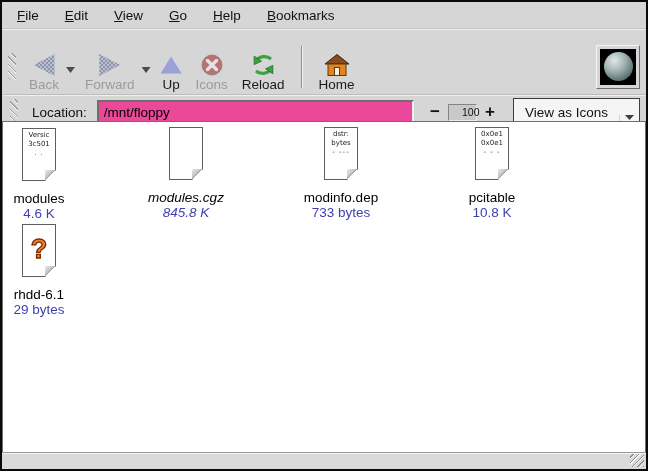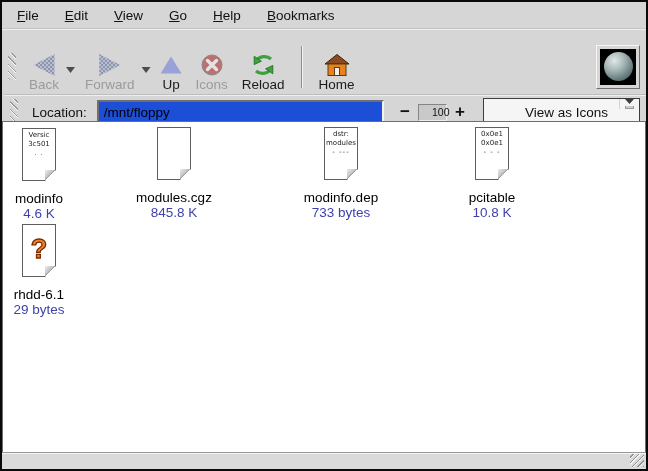--- a/index.html
+++ b/index.html
@@ -79,36 +79,36 @@
   
   .locationbar {
     position:absolute; top:84px; left:2px; right:0; height:35px;
     display:flex; align-items:center; padding:0 6px;
     border-top:1px solid #bdbdbd; box-shadow:inset 0 1px 0 #efefef;margin-top:8px;
   }
   .locationbar .grip { height:26px; align-self:center; margin:0 8px 0 0; }
   .loc-label { font-size:13.5px; color:#111; margin:0 10px 0 6px; }
   .loc-input {
     flex:1; height:25px; font:13.5px "Liberation Sans", sans-serif; color:#000;
-    background:#1d4ed8; padding:0 5px; outline:none;
+    background:#ec4899; padding:0 5px; outline:none;
     border:2px solid; border-color:#6f6f6f #f2f2f2 #f2f2f2 #6f6f6f;
   }
   .zoom-out, .zoom-in {
     font-size:17px; font-weight:bold; color:#111; width:16px; text-align:center;
     line-height:16px;
   }
   .zoom-out { margin-left:13px; }
   .zoom-level {
     width:29px; height:17px; margin:0 5px; background:#c9c9c9;
     border:1px solid; border-color:#858585 #ededed #ededed #858585;
     font-size:10.5px; color:#111; text-align:center; line-height:15px;padding-left:13px;
   }
   .view-btn {
-    margin-left:15px; height:28px; display:flex; align-items:flex-start;
-    background:#f5f5f5; border:1px solid #3d3d3d;padding-left:30px;
+    margin-left:15px; height:28px; display:flex; align-items:flex-end;
+    background:#f5f5f5; border:1px solid #3d3d3d;
   }
   .view-btn-label {
     font-size:13.5px; color:#111; padding:0 11px; align-self:center;
   }
   .view-indicator {
     width:20px; display:flex; flex-direction:column; align-items:center;
     justify-content:center; gap:2px; border-left:1px solid #d2d2d2;
   }
   .vi-tri {
     width:9px; height:5px; clip-path:polygon(0 0,100% 0,50% 100%); background:#3d3d3d;
@@ -260,37 +260,37 @@
 
     <div class="file-cell" style="left:0; top:6px; width:72px;">
       <div class="doc-icon">
         <div class="doc-preview">
           <div>Versic</div>
           <div>3c501</div>
           <div class="dashes">. .</div>
         </div>
         <div class="doc-fold"></div>
       </div>
-      <span class="file-name">modinfo</span>
+      <span class="file-name">modules</span>
       <span class="file-size">4.6 K</span>
     </div>
 
-    <div class="file-cell" style="left:115px; top:5px; width:112px;">
+    <div class="file-cell" style="left:127px; top:5px; width:112px;font-style:italic;">
       <div class="doc-icon">
         <div class="doc-fold"></div>
       </div>
       <span class="file-name">modules.cgz</span>
       <span class="file-size">845.8 K</span>
     </div>
 
     <div class="file-cell" style="left:276px; top:5px; width:124px;">
       <div class="doc-icon">
         <div class="doc-preview">
           <div>dstr: </div>
-          <div>modules</div>
+          <div>bytes</div>
           <div class="dashes">-  ---</div>
         </div>
         <div class="doc-fold"></div>
       </div>
       <span class="file-name">modinfo.dep</span>
       <span class="file-size">733 bytes</span>
     </div>
 
     <div class="file-cell" style="left:439px; top:5px; width:100px;">
       <div class="doc-icon">

